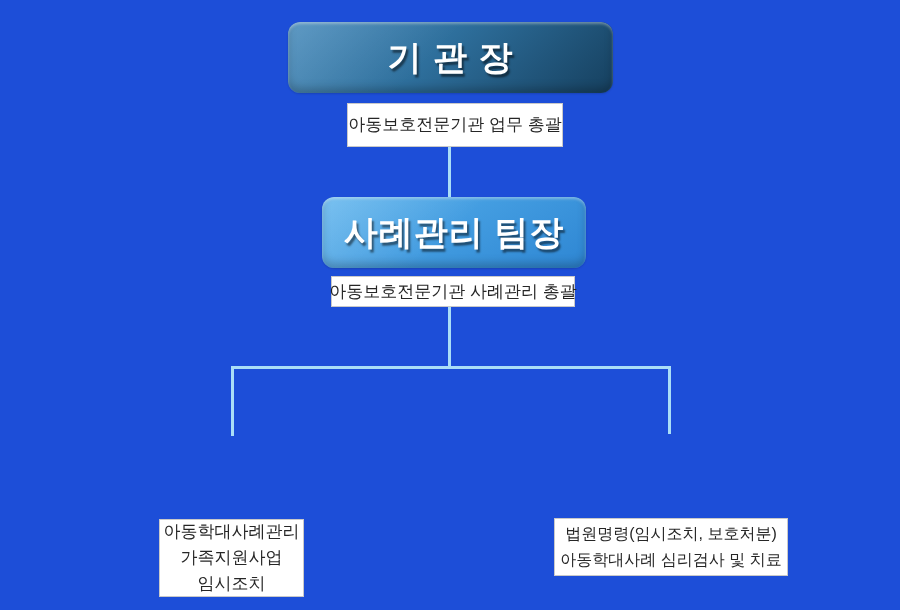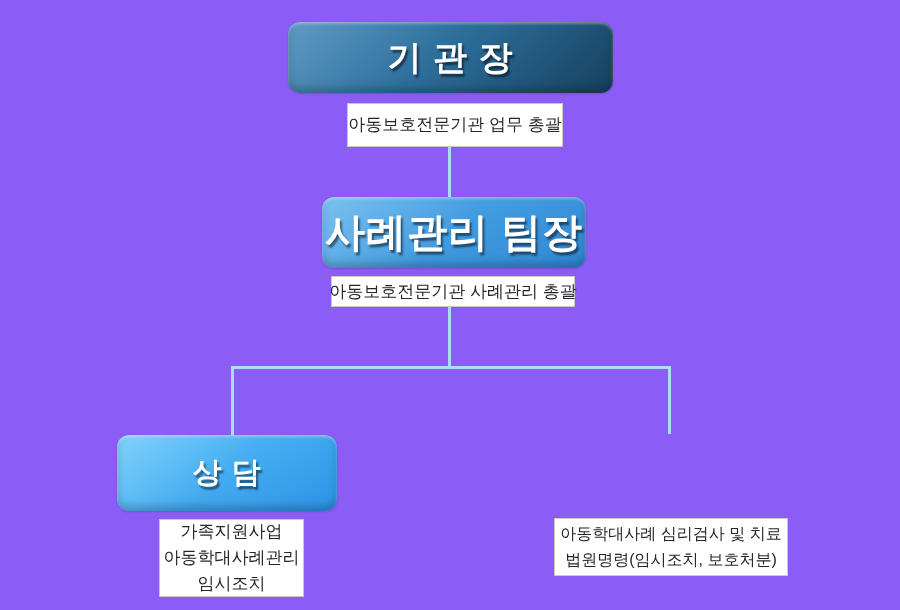--- a/index.html
+++ b/index.html
@@ -5,21 +5,21 @@
   html, body {
     margin: 0;
     padding: 0;
     background: #ffffff;
     font-family: "Liberation Sans", sans-serif;
   }
   .canvas {
     position: relative;
     width: 900px;
     height: 610px;
-    background: #8b5cf6;
+    background: #1d4ed8;
     overflow: hidden;
   }
   
   .line {
     position: absolute;
     background: var(--connector, #AADEF7);
   }
   
   .node {
     position: absolute;
@@ -39,21 +39,21 @@
     left: 288px; top: 22px; width: 325px; height: 71px;
     font-size: 34px;
     background:
       linear-gradient(135deg, rgba(255,255,255,0.16), rgba(255,255,255,0) 45%),
       linear-gradient(135deg, var(--root-grad-start, #4187B9) 0%,
                               var(--root-grad-mid, #2E6F9C) 45%,
                               var(--root-grad-end, #16405F) 100%);
   }
   .node-leader {
     left: 322px; top: 197px; width: 264px; height: 71px;
-    font-size: 40px;
+    font-size: 34px;
     background:
       linear-gradient(135deg, rgba(255,255,255,0.22), rgba(255,255,255,0) 50%),
       linear-gradient(150deg, var(--leader-grad-start, #55B0EC) 0%,
                               var(--leader-grad-end, #2E86D3) 100%);
     border-radius: 12px;
   }
   .node-leaf {
     font-size: 29px;
     background:
       linear-gradient(135deg, rgba(255,255,255,0.22), rgba(255,255,255,0) 50%),
@@ -102,27 +102,24 @@
     <span>아동보호전문기관 업무 총괄</span>
   </div>
 
   <div class="node node-leader">
     <span>사례관리 팀장</span>
   </div>
   <div class="caption caption-leader">
     <span>아동보호전문기관 사례관리 총괄</span>
   </div>
 
-  <div class="node node-leaf node-leaf-1">
-    <span>상 담</span>
-  </div>
   <div class="caption caption-leaf-1">
+    <span>아동학대사례관리</span>
     <span>가족지원사업</span>
-    <span>아동학대사례관리</span>
     <span>임시조치</span>
   </div>
 
   <div class="caption caption-leaf-2">
+    <span>법원명령(임시조치, 보호처분)</span>
     <span>아동학대사례 심리검사 및 치료</span>
-    <span>법원명령(임시조치, 보호처분)</span>
   </div>
 
 </div>
 
 </body></html>

